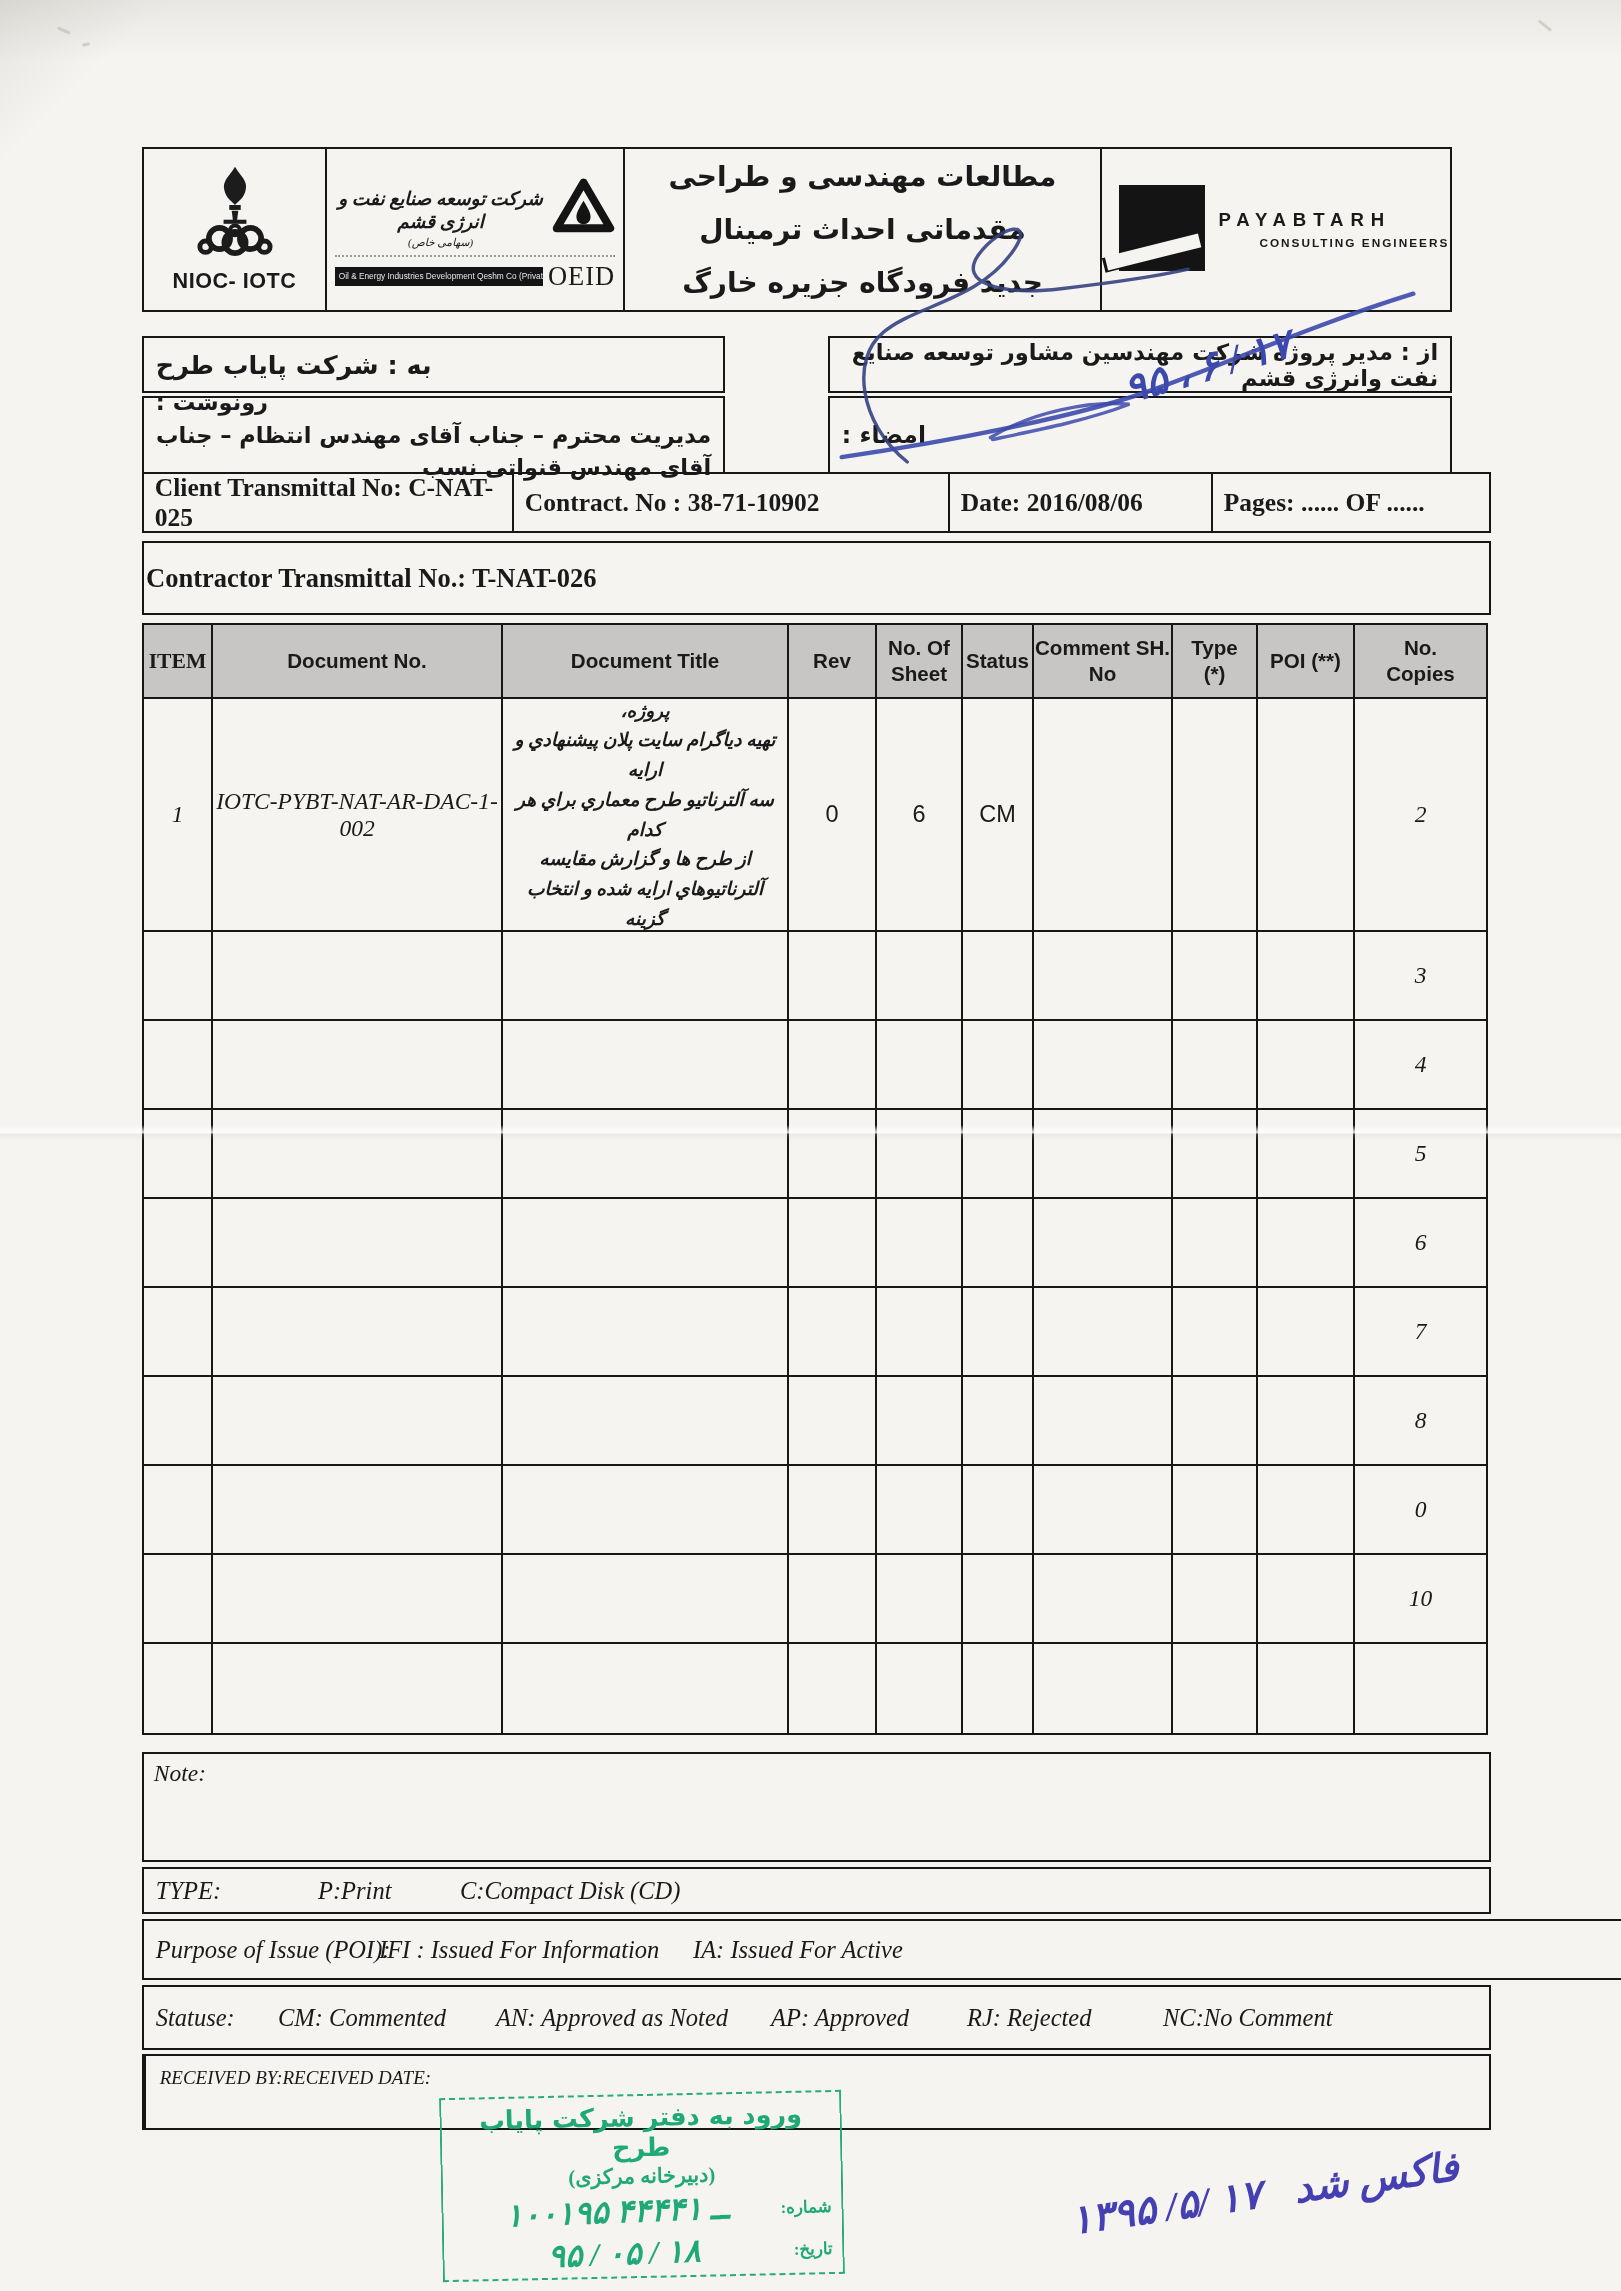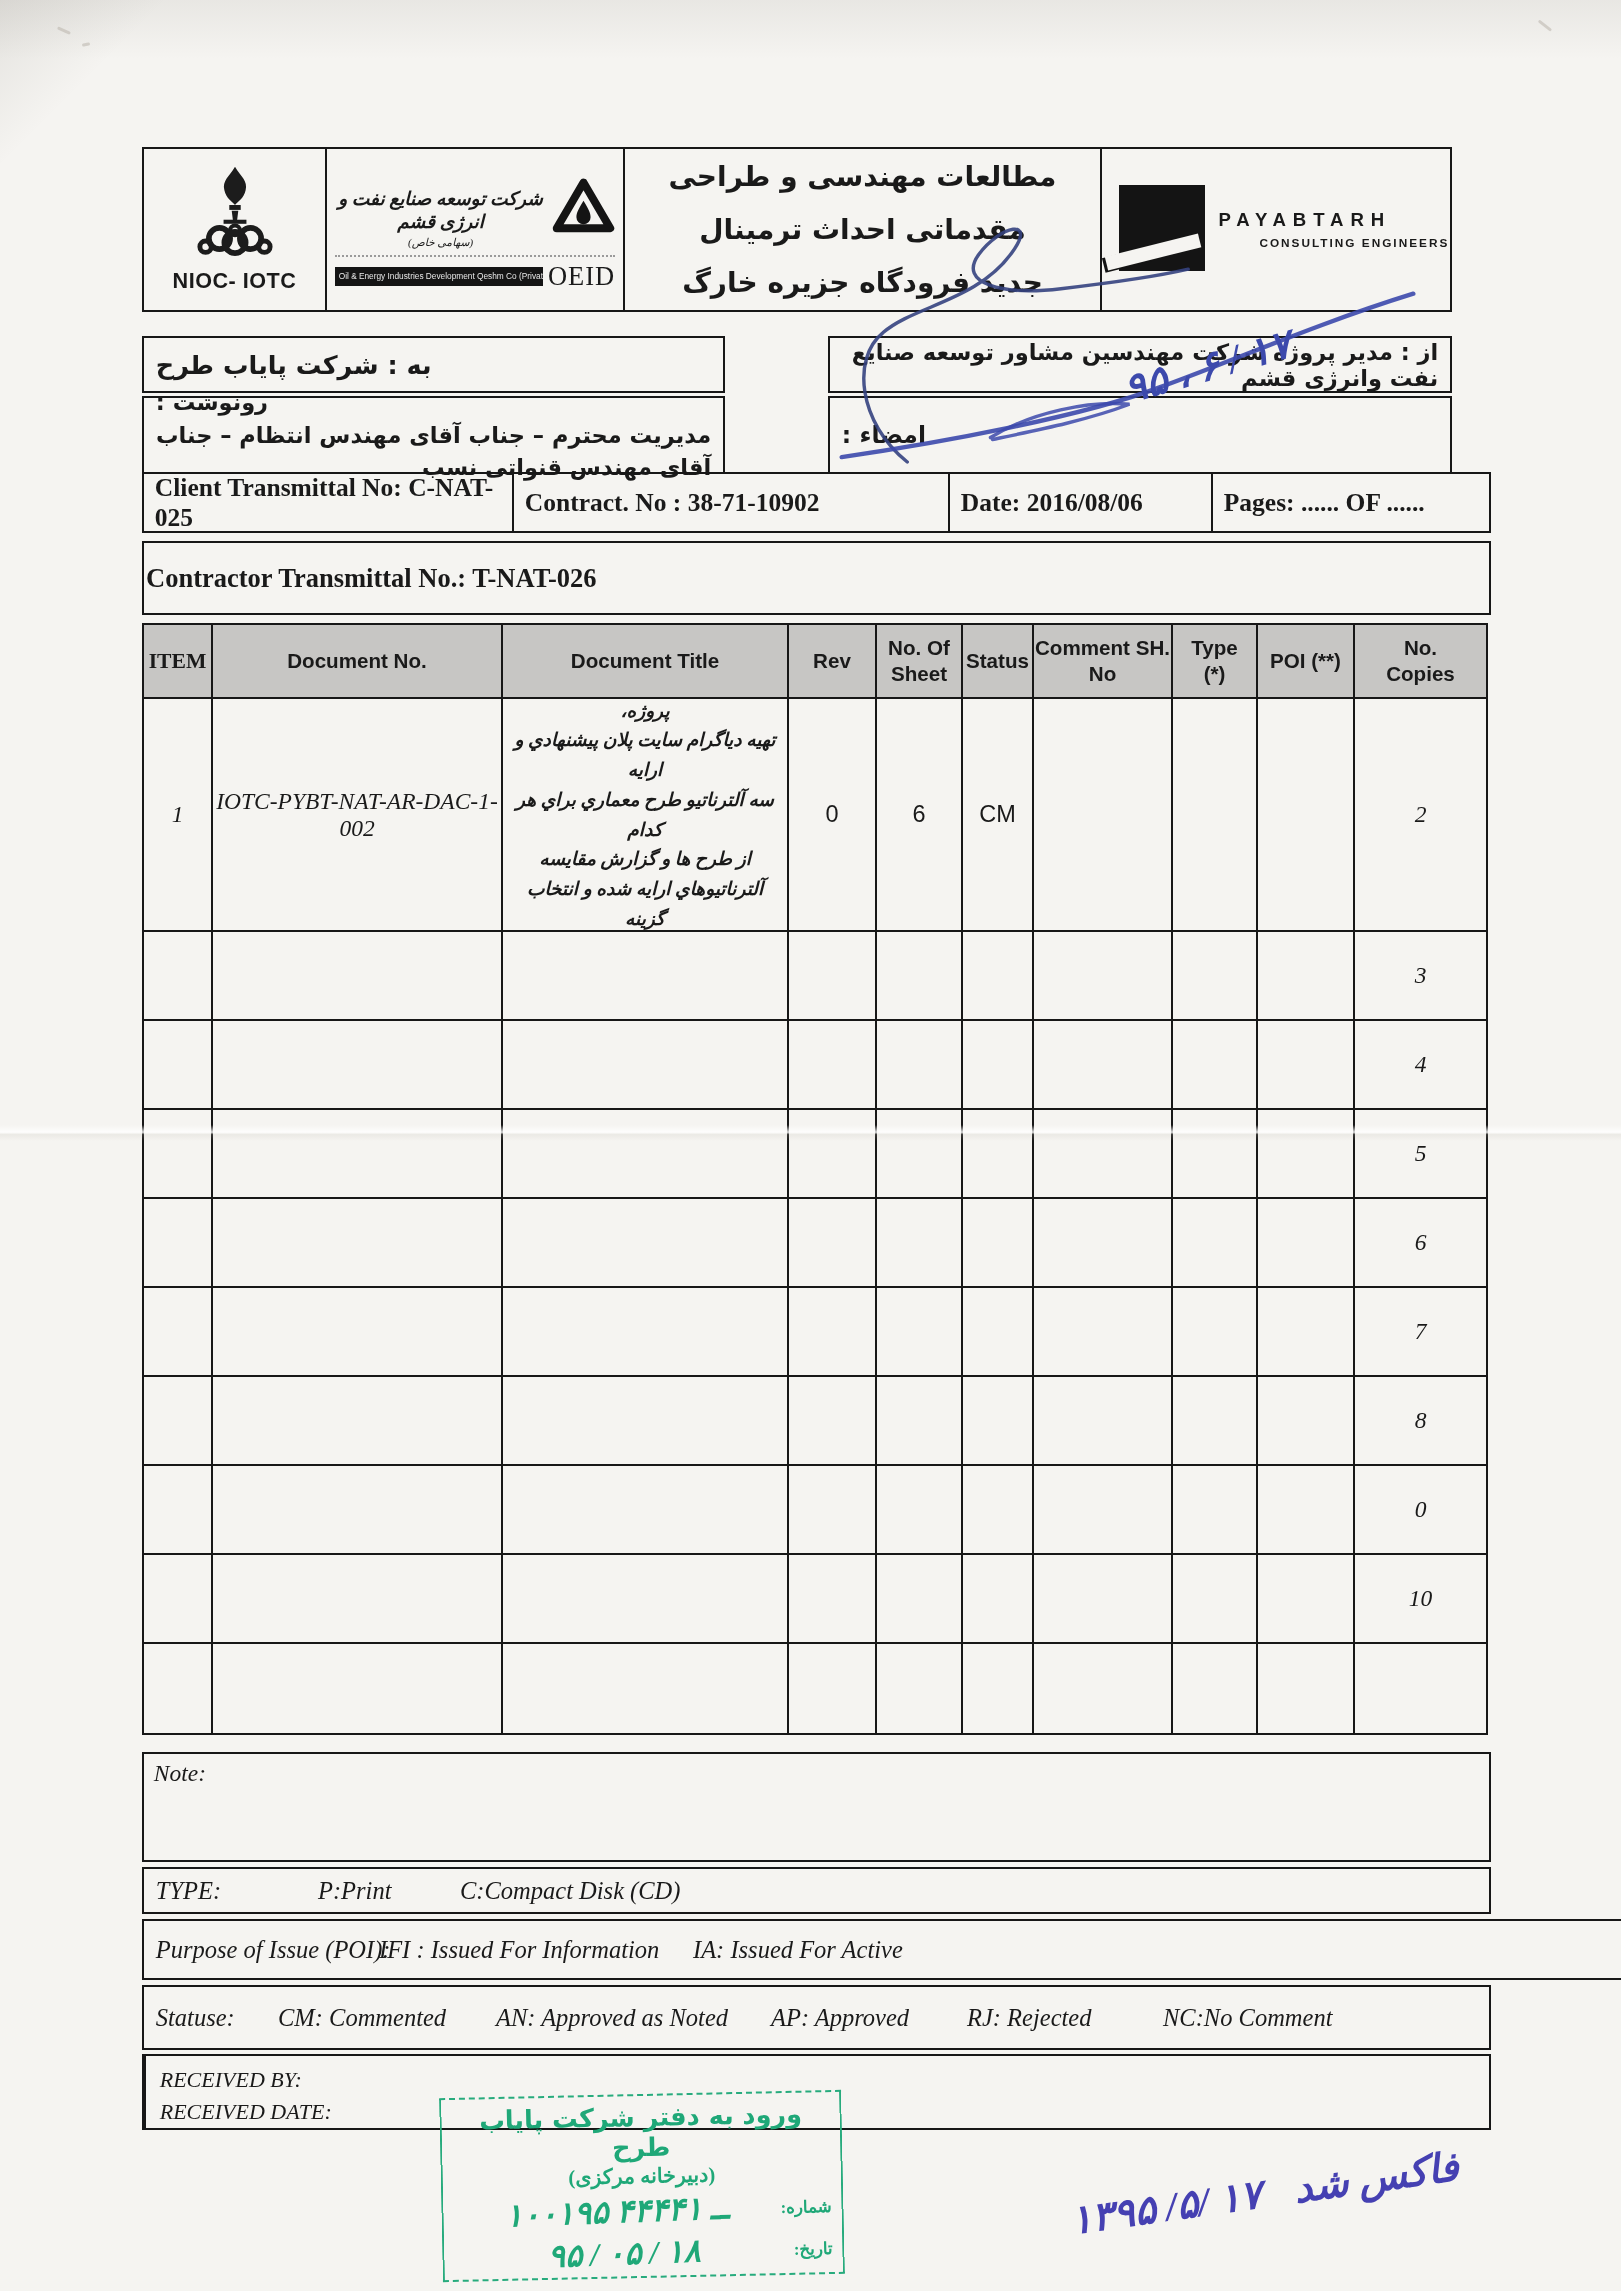--- a/index.html
+++ b/index.html
@@ -77,22 +77,22 @@
             font-style:italic;font-size:23.5px;box-sizing:border-box;}
   .legend{box-sizing:border-box;}
   .legend span{position:absolute;top:50%;transform:translateY(-50%);
                font-style:italic;font-size:24.5px;white-space:nowrap;}
   .row-type{left:142px;top:1867px;width:1349px;height:47px;}
   .row-poi{left:142px;top:1919px;width:1552px;height:61px;}
   .row-status{left:142px;top:1985px;width:1349px;height:65px;}
   .row-confirm{left:142px;top:2054px;width:1349px;height:76px;display:flex;}
   .confirm-left{width:772px;display:flex;align-items:center;padding-left:13.7px;
                 font-style:italic;font-size:24.5px;box-sizing:border-box;}
-  .confirm-right{flex:1;border-left:2.9px solid #171717;display:flex;flex-direction:column;
-                 justify-content:flex-start;padding:7.8px 0 0 13.7px;font-style:italic;font-size:22px;line-height:1.45;box-sizing:border-box;}
+  .confirm-right{flex:1;border-left:2.9px solid #171717;display:flex;flex-direction:row;
+                 justify-content:flex-start;padding:7.8px 0 0 13.7px;font-style:italic;font-size:19px;line-height:1.45;box-sizing:border-box;}
   
   .stamp{position:absolute;left:441px;top:2094px;width:402px;height:184px;z-index:9;
          border:2.9px solid #27ab7d;border-top-style:dashed;border-bottom-style:dashed;
          color:#1fa878;direction:rtl;transform:rotate(-1.2deg);
          display:flex;flex-direction:column;padding:5.9px 9.8px 3.9px;box-sizing:border-box;
          background:rgba(245,244,241,.0);}
   .stamp-l1{font-family:"DejaVu Sans","Liberation Sans",sans-serif;font-weight:bold;font-size:25.5px;text-align:center;}
   .stamp-l2{font-size:20.6px;text-align:center;font-weight:bold;margin-top:2px;}
   .stamp-row{display:flex;align-items:center;margin-top:3.9px;}
   .stamp-lbl{font-size:16.7px;font-weight:bold;white-space:nowrap;}

